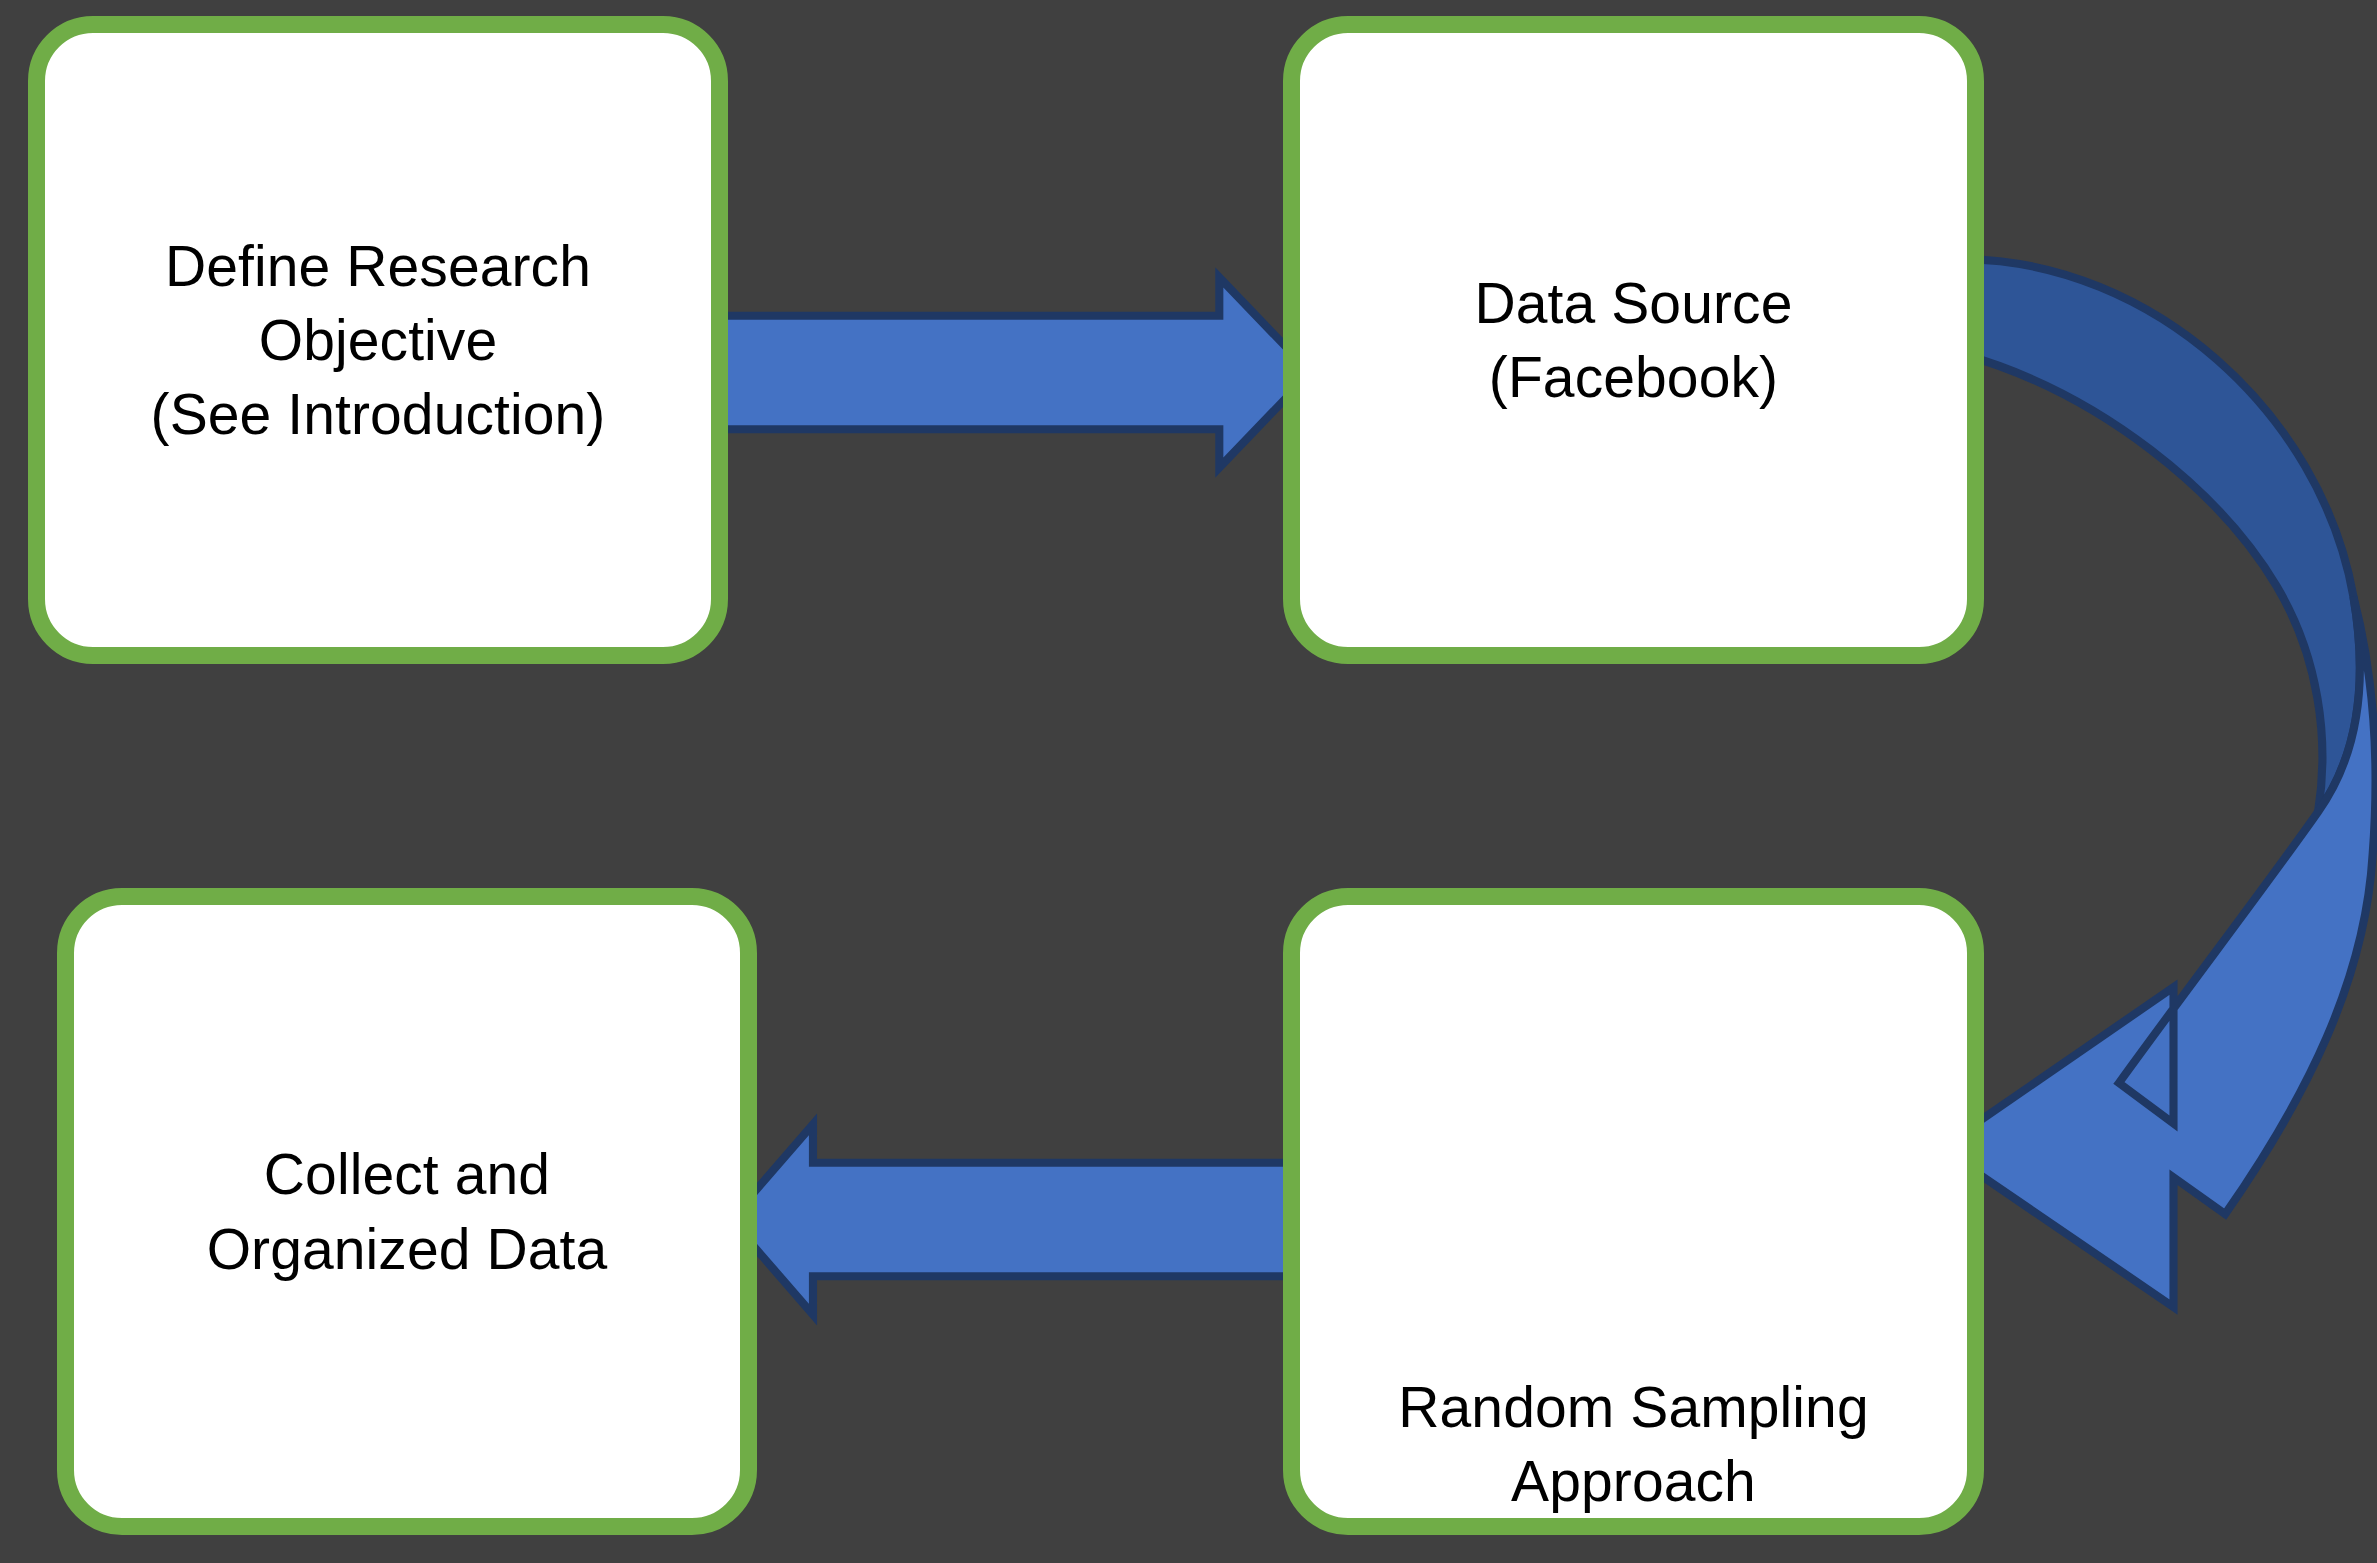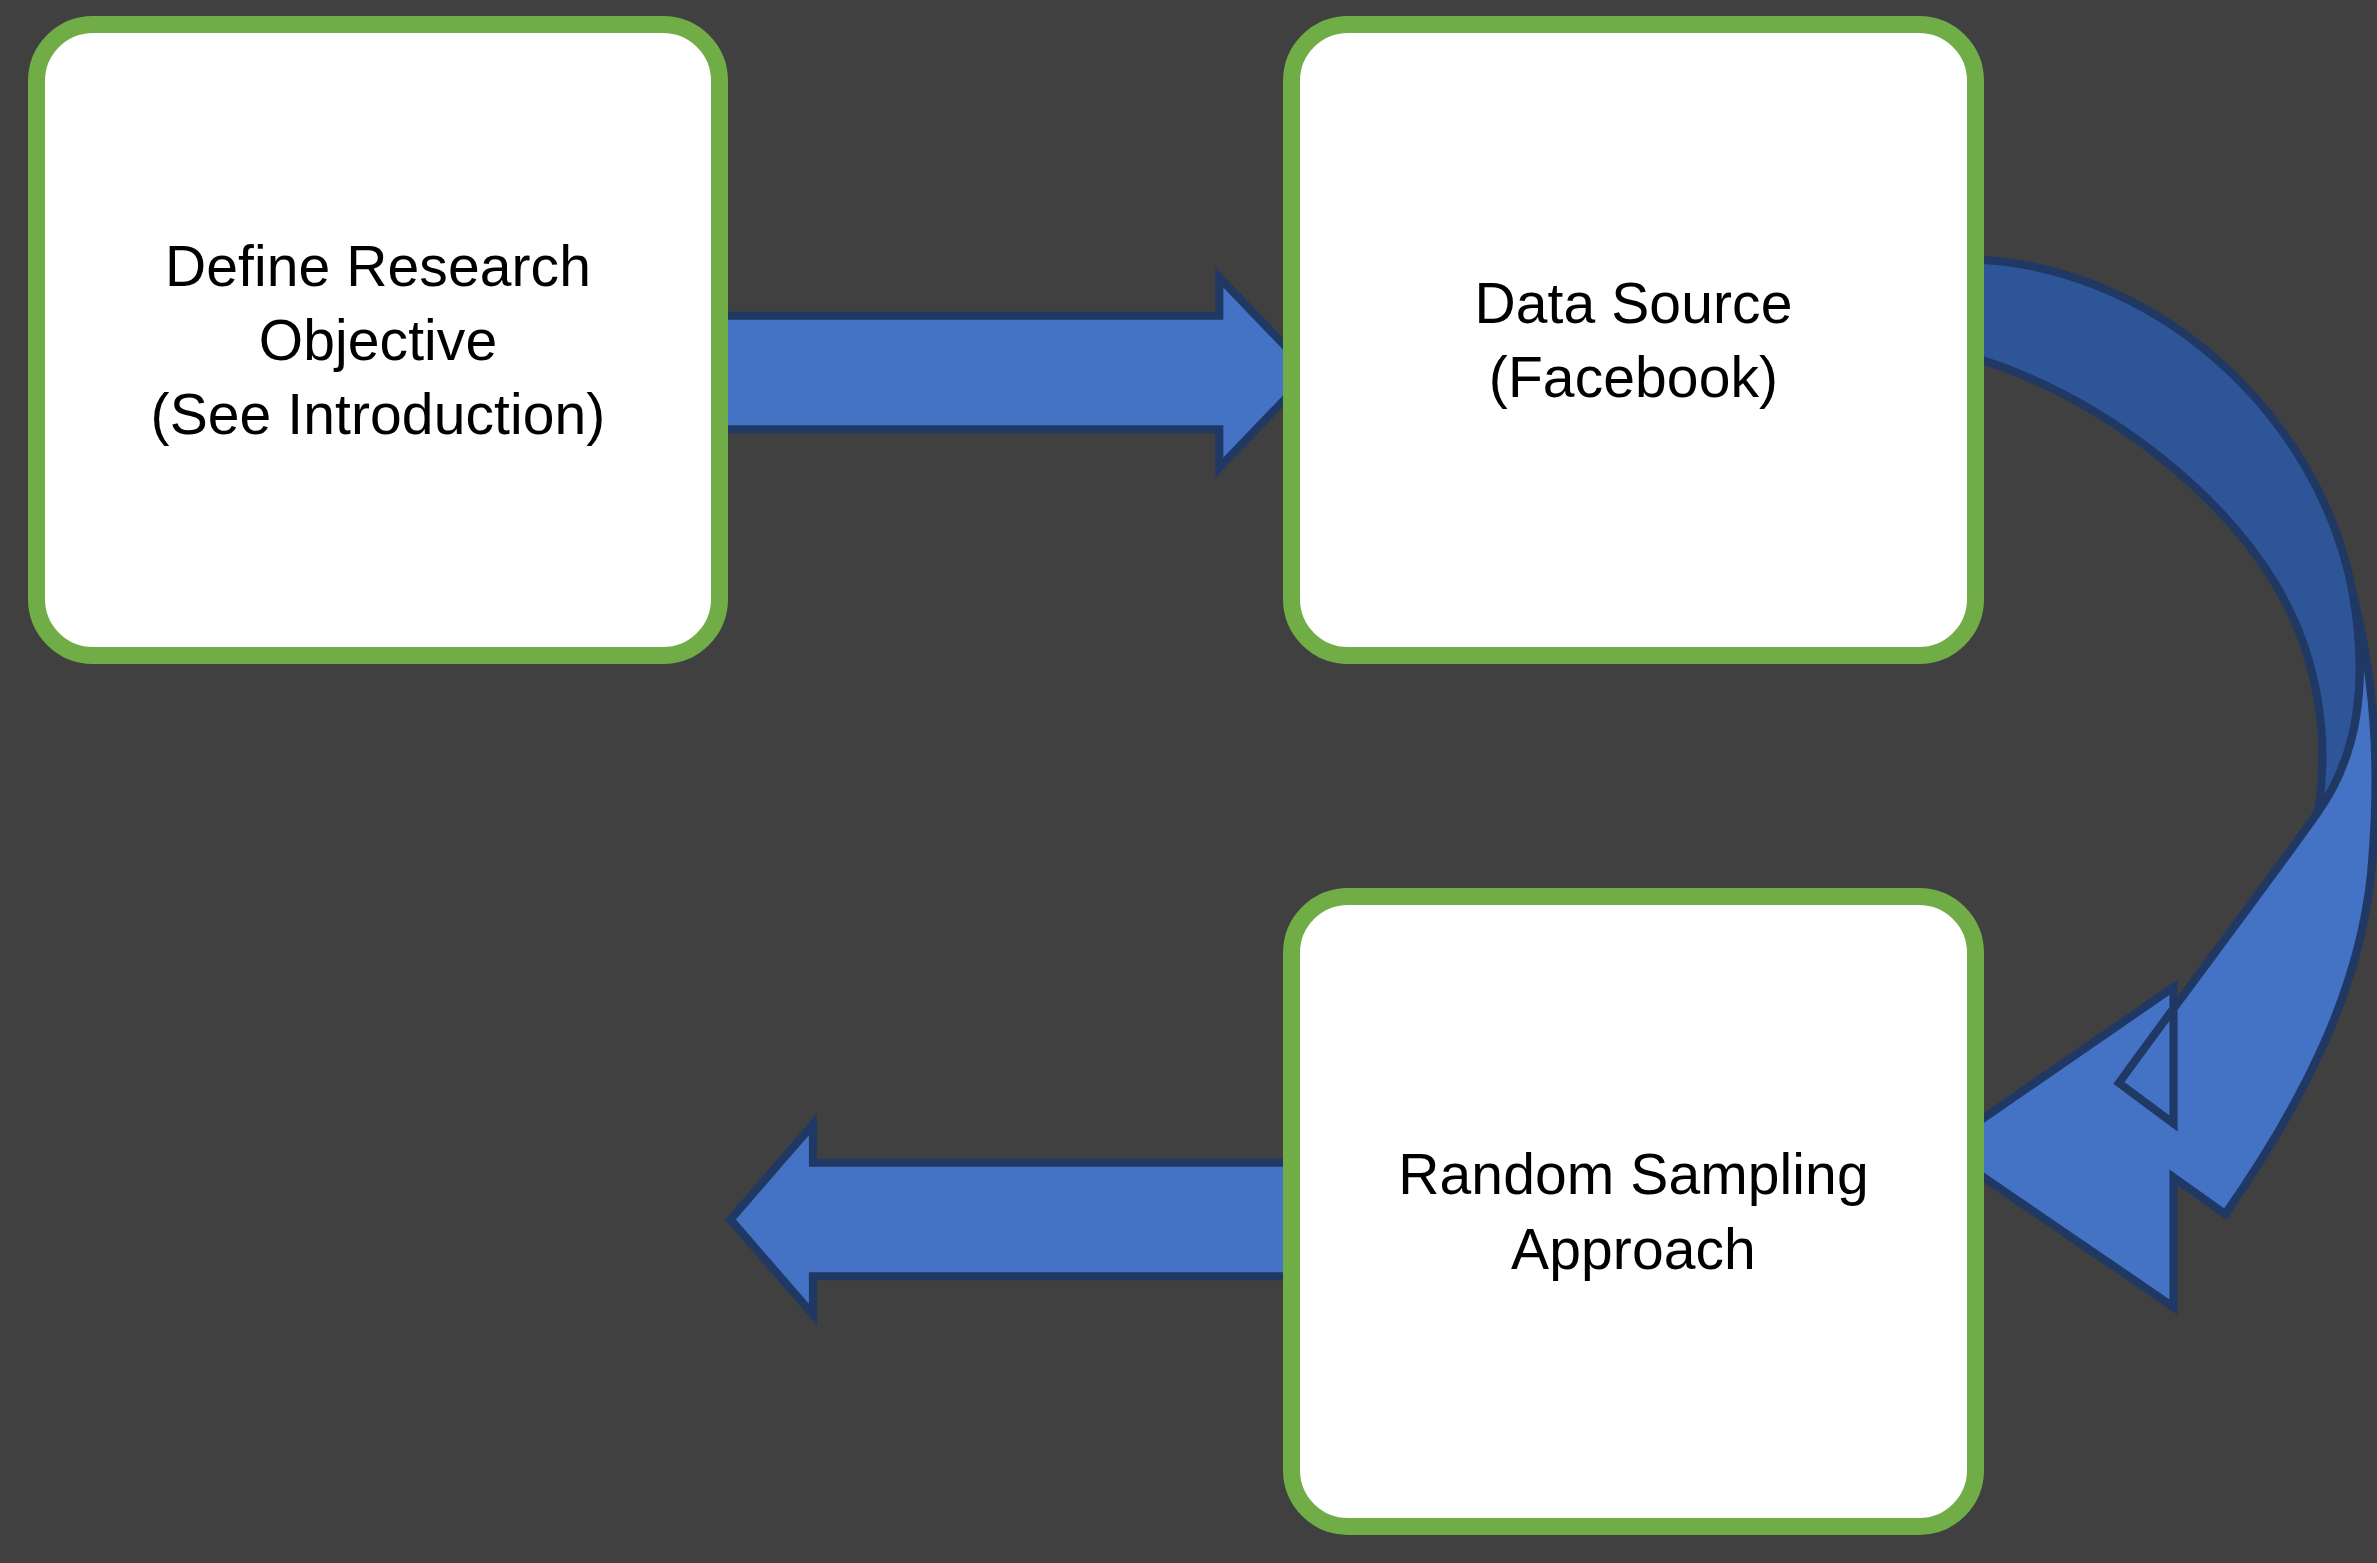--- a/index.html
+++ b/index.html
@@ -34,21 +34,21 @@
     font-size: 57px;
     line-height: 1.30;
     font-weight: 400;
     white-space: pre-line;
     letter-spacing: 0.1px;
   }
   
   #box-define    { left: 28px;   top: 16px;   width: 700px;  height: 648px; }
   #box-source    { left: 1283px; top: 16px;   width: 701px;  height: 648px; }
   #box-collect   { left: 57px;   top: 888px; width: 700px;  height: 647px; }
-  #box-sampling  { left: 1283px; top: 888px; width: 701px;  height: 647px; }
+  #box-sampling  { left: 1283px; top: 888px; width: 701px;  height: 647px; align-items: flex-end; }
 
   .arrow-svg {
     position: absolute;
     z-index: 2;
     overflow: visible;
   }
   #arrow-right-svg { left: 704px;  top: 273px;  width: 611px;  height: 199px; }
   #arrow-left-svg  { left: 726px;  top: 1120px; width: 597px;  height: 199px; }
   #arrow-curved-svg{ left: 1908px; top: 243px;  width: 472px;  height: 1120px; }
 
@@ -96,20 +96,24 @@
     <div class="node-label">Define Research
 Objective
 (See Introduction)</div>
   </div>
 
   <div id="box-source" class="node-box">
     <div class="node-label">Data Source
 (Facebook)</div>
   </div>
 
+  <div id="box-collect" class="node-box">
+    <div class="node-label">Collect and
+Organized Data</div>
+  </div>
 
   <div id="box-sampling" class="node-box">
     <div class="node-label">Random Sampling
 Approach</div>
   </div>
 
 </div>
 
 
 </body></html>

